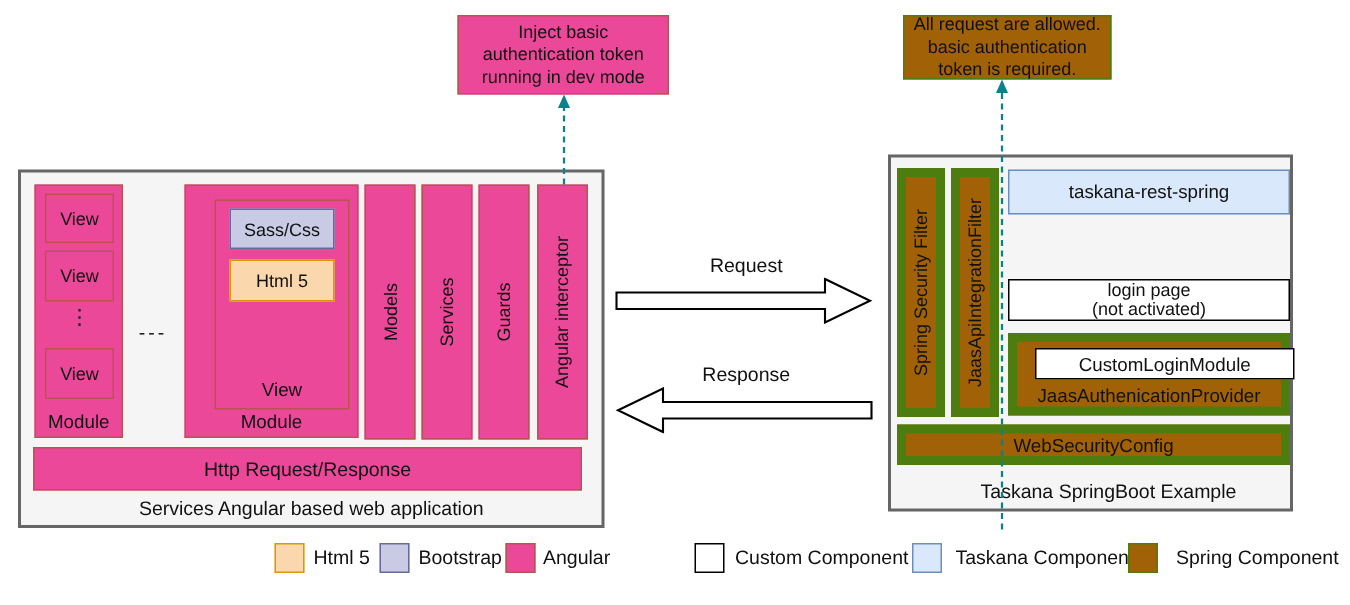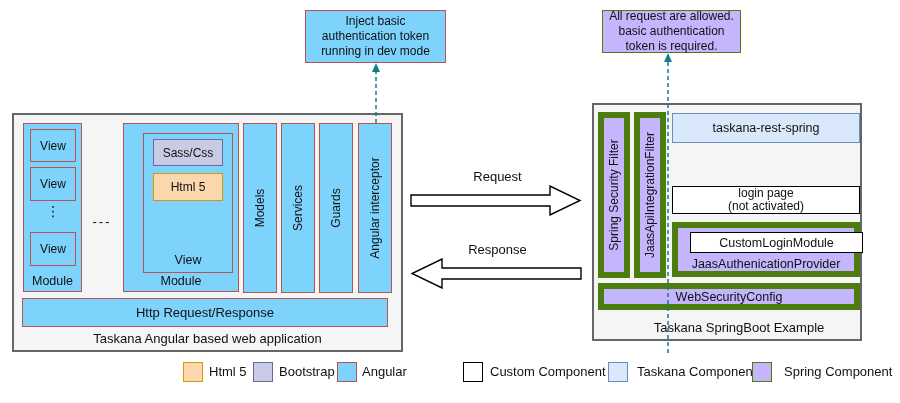--- a/index.html
+++ b/index.html
@@ -3,25 +3,25 @@
 <meta charset="utf-8">
 <style>
   html,body{margin:0;padding:0;background:#fff;}
   #canvas{position:relative;width:900px;height:403px;background:#ffffff;
           font-family:"Liberation Sans", sans-serif;color:#111;overflow:hidden;}
   .abs{position:absolute;box-sizing:border-box;}
   .box{position:absolute;box-sizing:border-box;display:flex;align-items:center;
        justify-content:center;text-align:center;font-size:12px;line-height:14px;}
   .lbl{position:absolute;box-sizing:border-box;text-align:center;font-size:12px;line-height:14px;}
   .ctr{background:#f5f5f5;border:2px solid #666666;}
-  .pink{background:#7dd3fc;border:1.5px solid #b85450;}
+  .pink{background:#ec4899;border:1.5px solid #b85450;}
   .orange{background:#fad7ac;border:1.5px solid #d79b00;}
   .lav{background:#c9cbe4;border:1.5px solid #666a9e;}
   .blue{background:#dae8fc;border:1px solid #6c8ebf;}
-  .yellow{background:#c4b5fd;border:6px solid #4d7c0f;}
+  .yellow{background:#a16207;border:6px solid #4d7c0f;}
   .white{background:#ffffff;border:1.5px solid #000000;}
   .vtext span{transform:rotate(-90deg);white-space:nowrap;display:block;}
   .note{font-size:12px;line-height:15px;padding:3px 2px;}
   .flowlbl{position:absolute;text-align:center;font-size:13px;}
   .legend-lbl{position:absolute;font-size:13px;line-height:20px;white-space:nowrap;}
   svg{display:block;}
 </style>
 </head>
 <body>
 
@@ -56,21 +56,21 @@
       <span>Services</span>
     </div>
   <div class="box pink vtext" style="left:319px;top:123px;width:34px;height:170px;">
       <span>Guards</span>
     </div>
   <div class="box pink vtext" style="left:358px;top:123px;width:34px;height:170px;">
       <span>Angular interceptor</span>
     </div>
 
   <div class="box pink" style="left:22px;top:298px;width:366px;height:29px;font-size:13px;">Http Request/Response</div>
-  <div class="lbl" style="left:12px;top:332px;width:391px;font-size:13px;">Taskana Angular based web application</div>
+  <div class="lbl" style="left:12px;top:332px;width:391px;font-size:13px;">Services Angular based web application</div>
 
   <div class="flowlbl" style="left:430px;top:169px;width:135px;">Request</div>
   <svg class="abs" style="left:410px;top:185px;" width="172" height="31" viewBox="0 0 172 31">
     <polygon points="1,10 140,10 140,1 170,15.5 140,30 140,21 1,21" fill="#ffffff" stroke="#000000" stroke-width="1.4"></polygon>
   </svg>
 
   <div class="flowlbl" style="left:430px;top:242px;width:135px;">Response</div>
   <svg class="abs" style="left:410px;top:258px;" width="172" height="31" viewBox="0 0 172 31">
     <polygon points="171,10 32,10 32,1 2,15.5 32,30 32,21 171,21" fill="#ffffff" stroke="#000000" stroke-width="1.4"></polygon>
   </svg>

